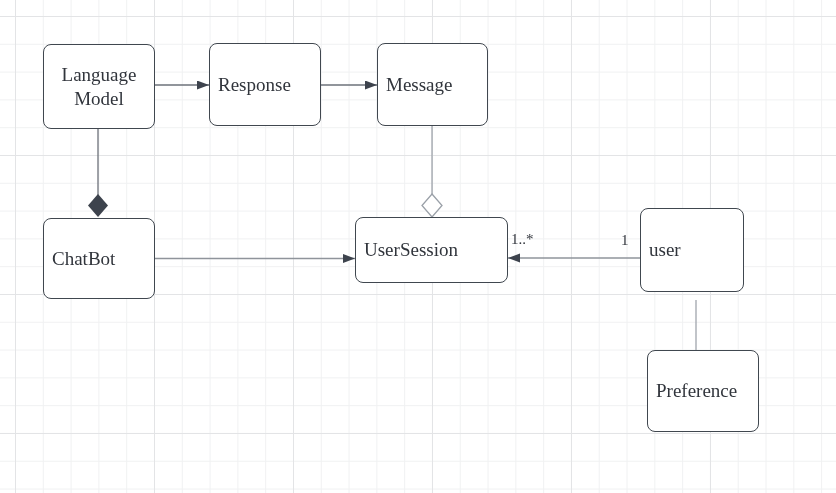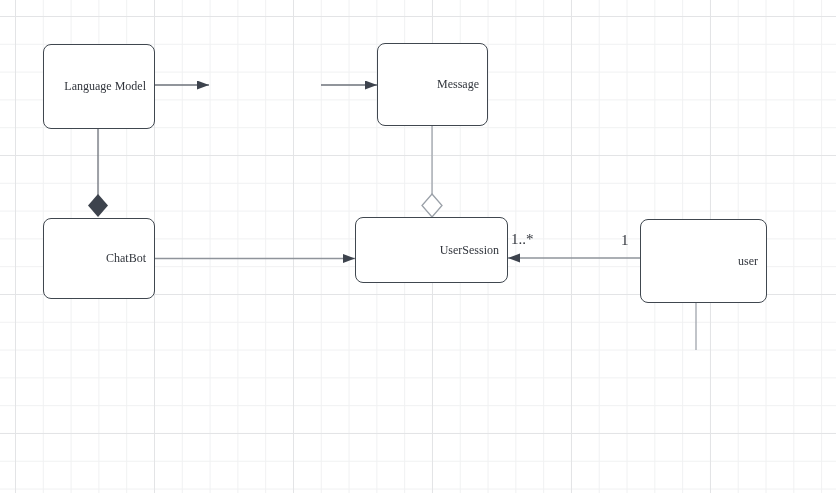--- a/index.html
+++ b/index.html
@@ -28,33 +28,33 @@
     width: 836px; height: 493px;
   }
   .node {
     position: absolute;
     box-sizing: border-box;
     background: #ffffff;
     border: 1.5px solid #40474f;
     border-radius: 8px;
     display: flex;
     align-items: center;
-    justify-content: flex-end;
+    justify-content: flex-start;
     text-align: center;
-    font-size: 12px;
+    font-size: 19px;
     color: #31353c;
     line-height: 1.25;
     padding: 4px 8px;
   }
   .node-language-model { left: 43px;  top: 44px;  width: 112px; height: 85px; }
   .node-response       { left: 209px; top: 43px;  width: 112px; height: 83px; }
   .node-message        { left: 377px; top: 43px;  width: 111px; height: 83px; }
   .node-chatbot        { left: 43px;  top: 218px; width: 112px; height: 81px; }
   .node-usersession    { left: 355px; top: 217px; width: 153px; height: 66px; }
-  .node-user           { left: 640px; top: 219px; width: 127px; height: 84px; }
+  .node-user           { left: 640px; top: 208px; width: 104px; height: 84px; }
   .node-preference     { left: 647px; top: 350px; width: 112px; height: 82px; }
   .edge-label {
     position: absolute;
     font-size: 15px;
     color: #31353c;
     white-space: nowrap;
   }
   .label-target-mult { left: 511px; top: 231px; }
   .label-source-mult { left: 621px; top: 232px; }
 </style>
@@ -84,34 +84,40 @@
 
     <line x1="640" y1="258" x2="508" y2="258" stroke="#8f949b" stroke-width="1.3" marker-end="url(#arrowDark)"></line>
 
     <line x1="696" y1="300" x2="696" y2="350" stroke="#a0a5ac" stroke-width="1.3"></line>
   </svg>
 
   <div class="node node-language-model">
     <span>Language Model</span>
   </div>
 
+  <div class="node node-response">
+    <span>Response</span>
+  </div>
 
   <div class="node node-chatbot">
     <span>ChatBot</span>
   </div>
 
   <div class="node node-message">
     <span>Message</span>
   </div>
 
   <div class="node node-usersession">
     <span>UserSession</span>
   </div>
 
   <div class="node node-user">
     <span>user</span>
   </div>
 
+  <div class="node node-preference">
+    <span>Preference</span>
+  </div>
 
   <div class="edge-label label-target-mult">1..*</div>
   <div class="edge-label label-source-mult">1</div>
 
 </div>
 
 </body></html>

